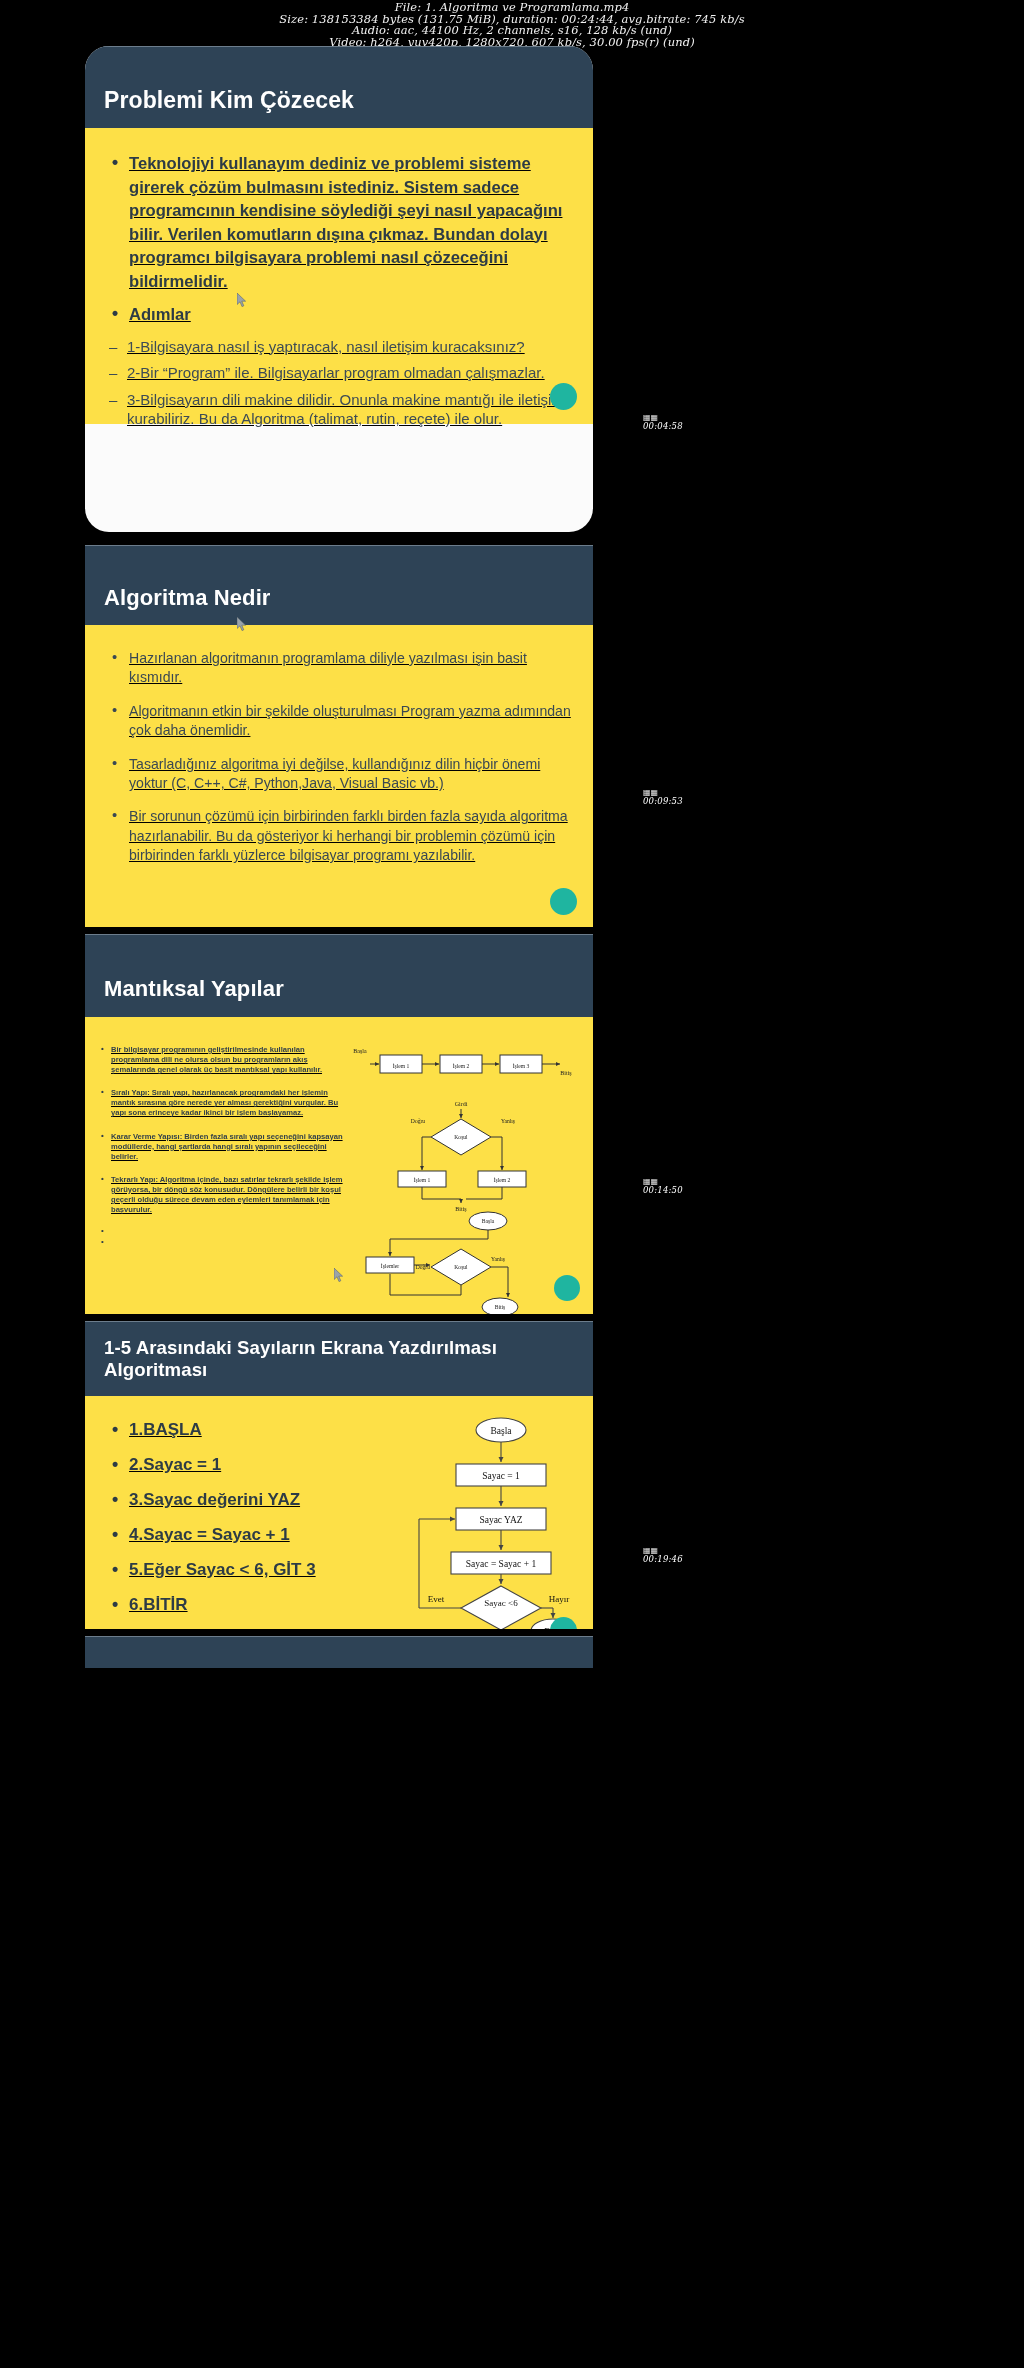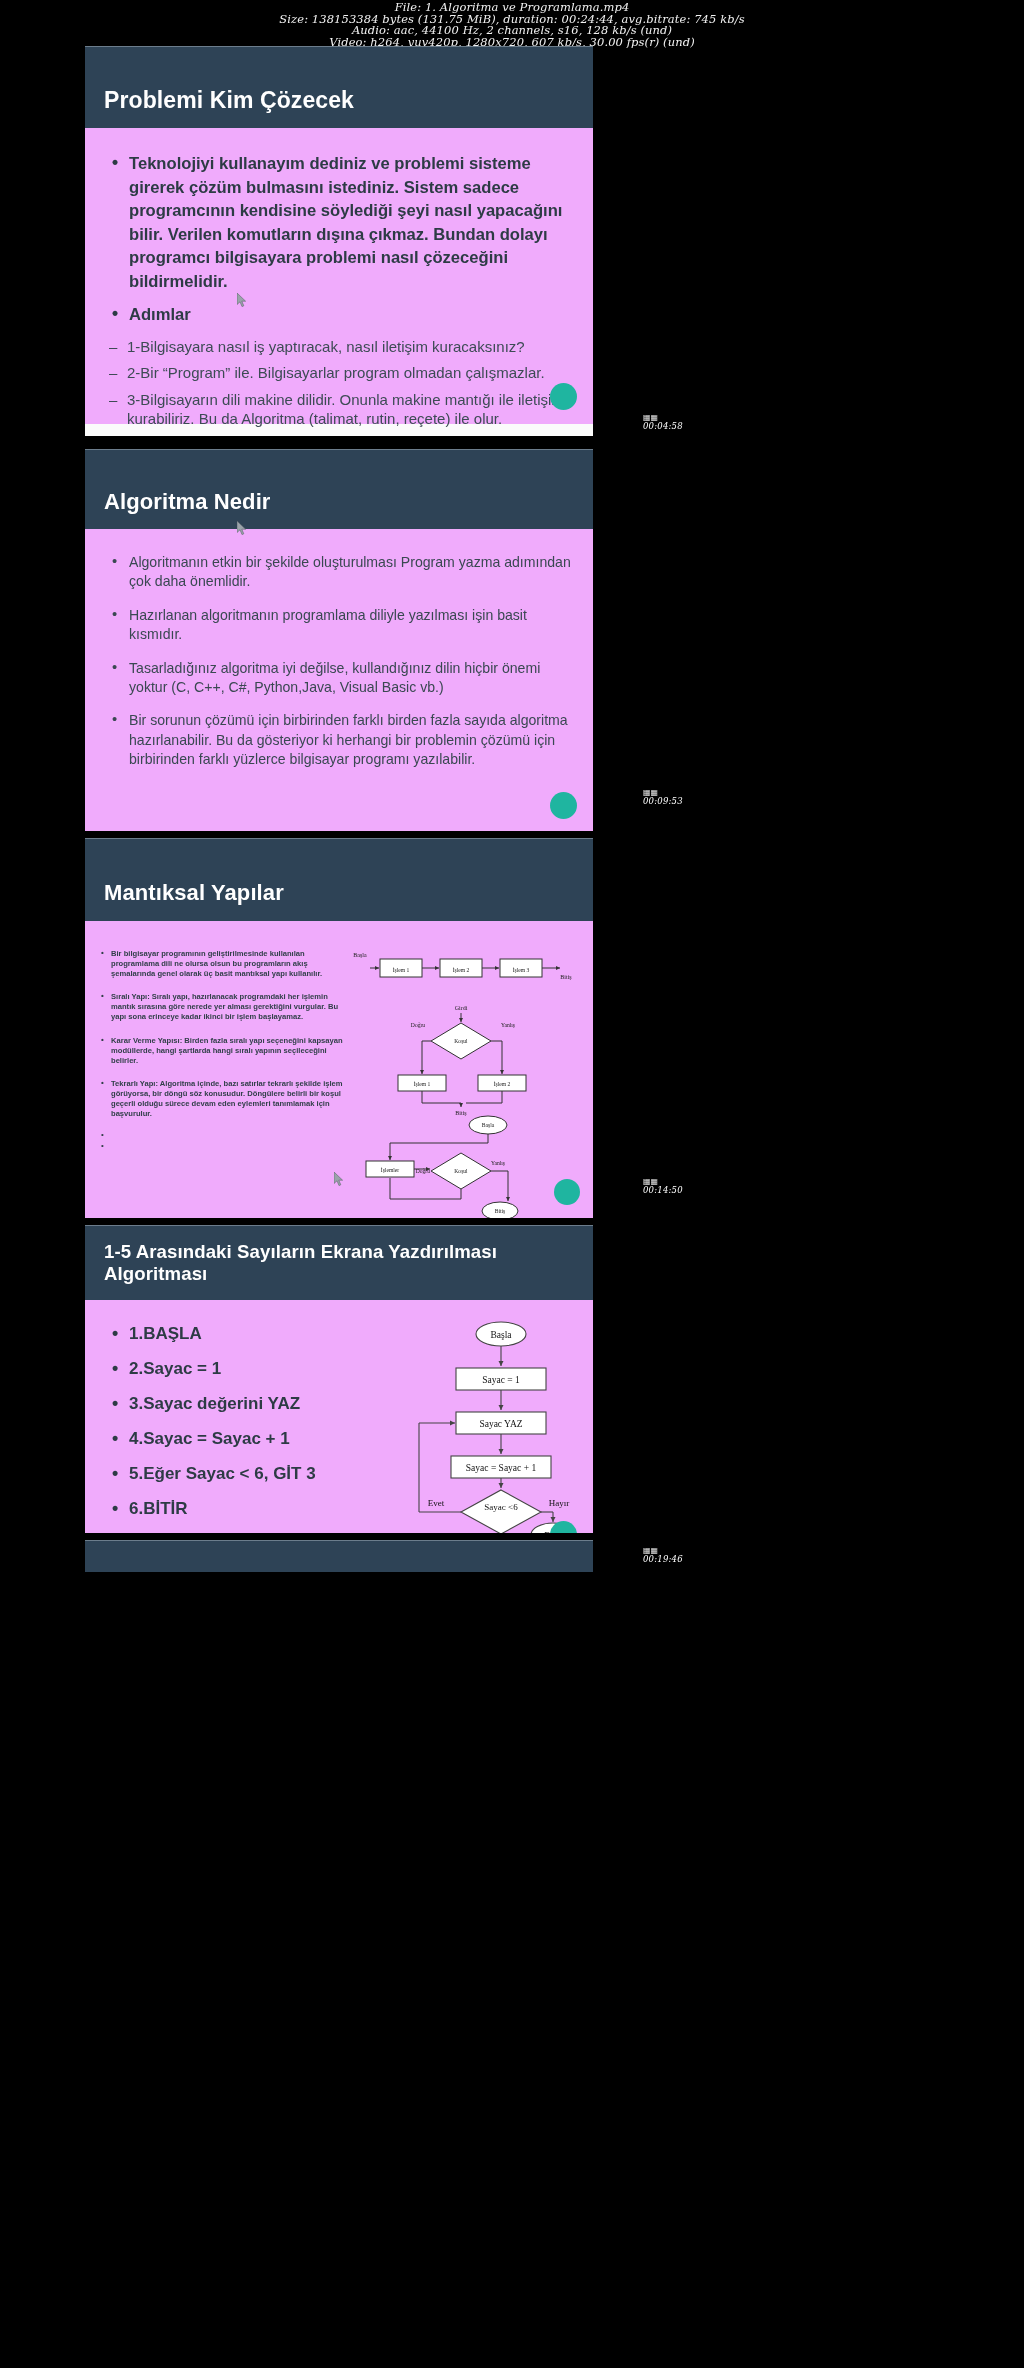--- a/index.html
+++ b/index.html
@@ -42,21 +42,21 @@
   }
   .slide-head .htxt {
     color: #ffffff;
     font-weight: bold;
     letter-spacing: .1px;
   }
   .hairline {
     position: absolute; left: 0; right: 0; top: 0;
     height: 1px; background: #6c7d8c;
   }
-  .slide-body { background: #f0abfc; position: relative; }
+  .slide-body { background: #fde047; position: relative; text-decoration: underline; }
   .teal-dot {
     position: absolute; border-radius: 50%;
     background: #1fb5a0; width: 26px; height: 26px;
   }
 
   
   ul.lvl1 { list-style: none; }
   ul.lvl1 > li {
     position: relative;
     color: #2d3b45;
@@ -74,21 +74,21 @@
     color: #3d4b55;
     font-weight: normal;
     padding-left: 18px;
     margin-bottom: 7px;
   }
   ul.lvl2 > li::before {
     content: "–"; position: absolute; left: 0; top: 0;
   }
 
   
-  #slide1 { height: 390px; }
+  #slide1 { height: 486px; border-radius: 24px; }
   #slide1 .slide-head { height: 82px; padding: 0 0 14px 19px; }
   #slide1 .htxt { font-size: 23px; }
   #slide1 .slide-body { height: 296px; padding: 24px 22px 0 24px; }
   #slide1 ul.lvl1 { font-size: 16.6px; line-height: 23.5px; }
   #slide1 ul.lvl2 { font-size: 15px; line-height: 19.5px; }
   #slide1 .teal-dot { right: 16px; bottom: 14px; width: 27px; height: 27px; }
 
   
   #slide2 { height: 382px; margin-top: 13px; }
   #slide2 .slide-head { height: 80px; padding: 0 0 14px 19px; }
@@ -194,22 +194,22 @@
       </div>
     </div>
 
     <div class="slide" id="slide2">
       <div class="slide-head">
         <div class="hairline"></div>
         <div class="htxt">Algoritma Nedir</div>
       </div>
       <div class="slide-body">
         <ul class="lvl1">
+          <li>Hazırlanan algoritmanın programlama diliyle yazılması işin basit kısmıdır.</li>
           <li>Algoritmanın etkin bir şekilde oluşturulması Program yazma adımından çok daha önemlidir.</li>
-          <li>Hazırlanan algoritmanın programlama diliyle yazılması işin basit kısmıdır.</li>
           <li>Tasarladığınız algoritma iyi değilse, kullandığınız dilin hiçbir önemi yoktur (C, C++, C#, Python,Java, Visual Basic vb.)</li>
           <li>Bir sorunun çözümü için birbirinden farklı birden fazla sayıda algoritma hazırlanabilir. Bu da gösteriyor ki herhangi bir problemin çözümü için birbirinden farklı yüzlerce bilgisayar programı yazılabilir.</li>
         </ul>
         <div class="teal-dot"></div>
         <svg class="cursor" style="left:152px; top:-8px;" viewBox="0 0 11 15">
           <path d="M0 0 L0 11.5 L3 8.8 L5 13.6 L6.8 12.8 L4.8 8.2 L8.6 8.2 Z" fill="#9aa3aa" stroke="#5d666d" stroke-width=".6"></path>
         </svg>
       </div>
     </div>
 

